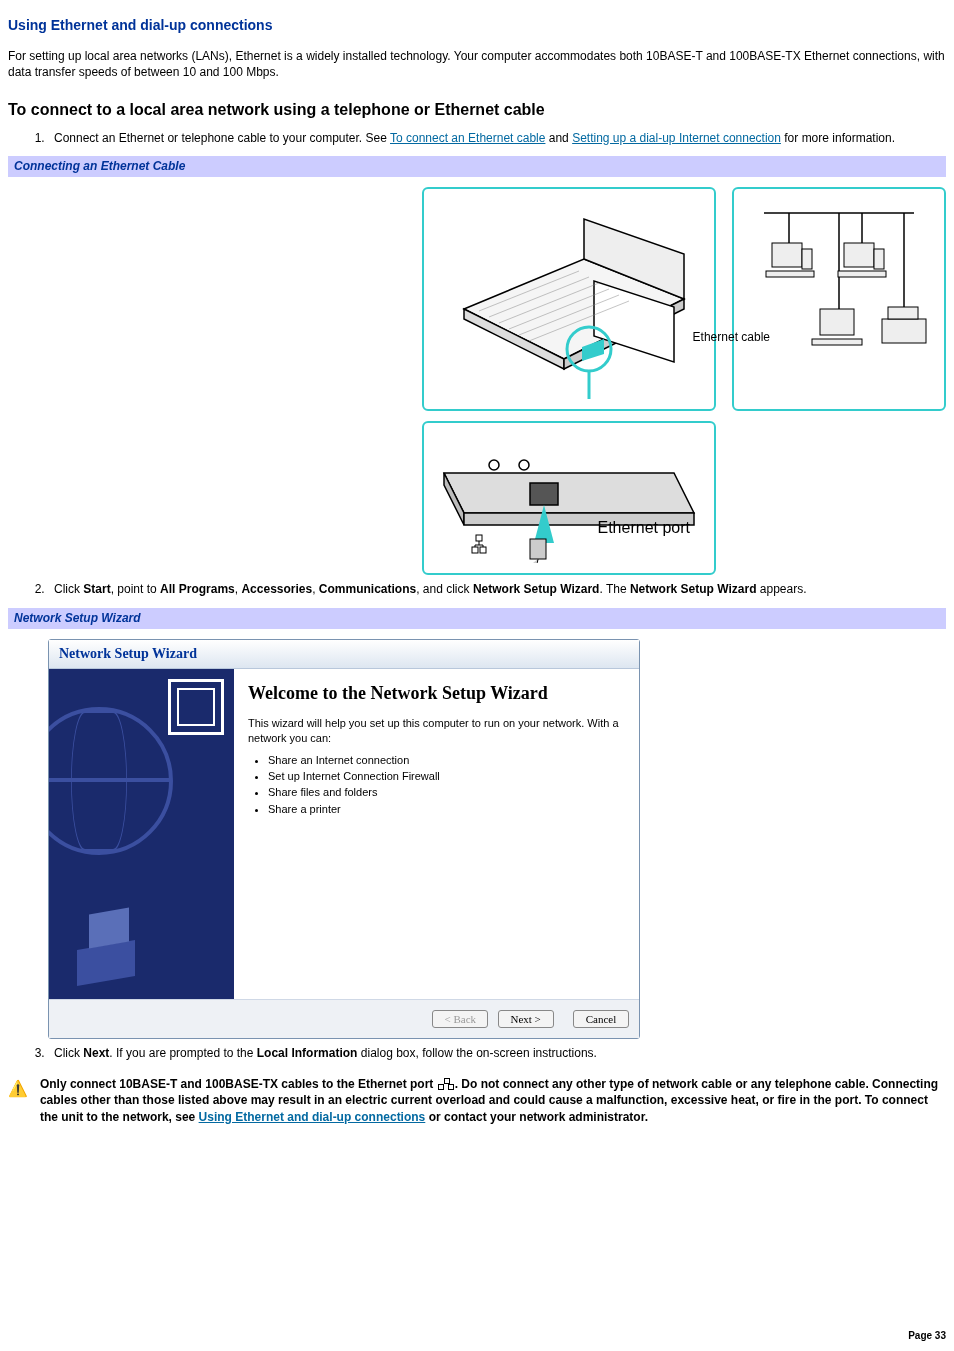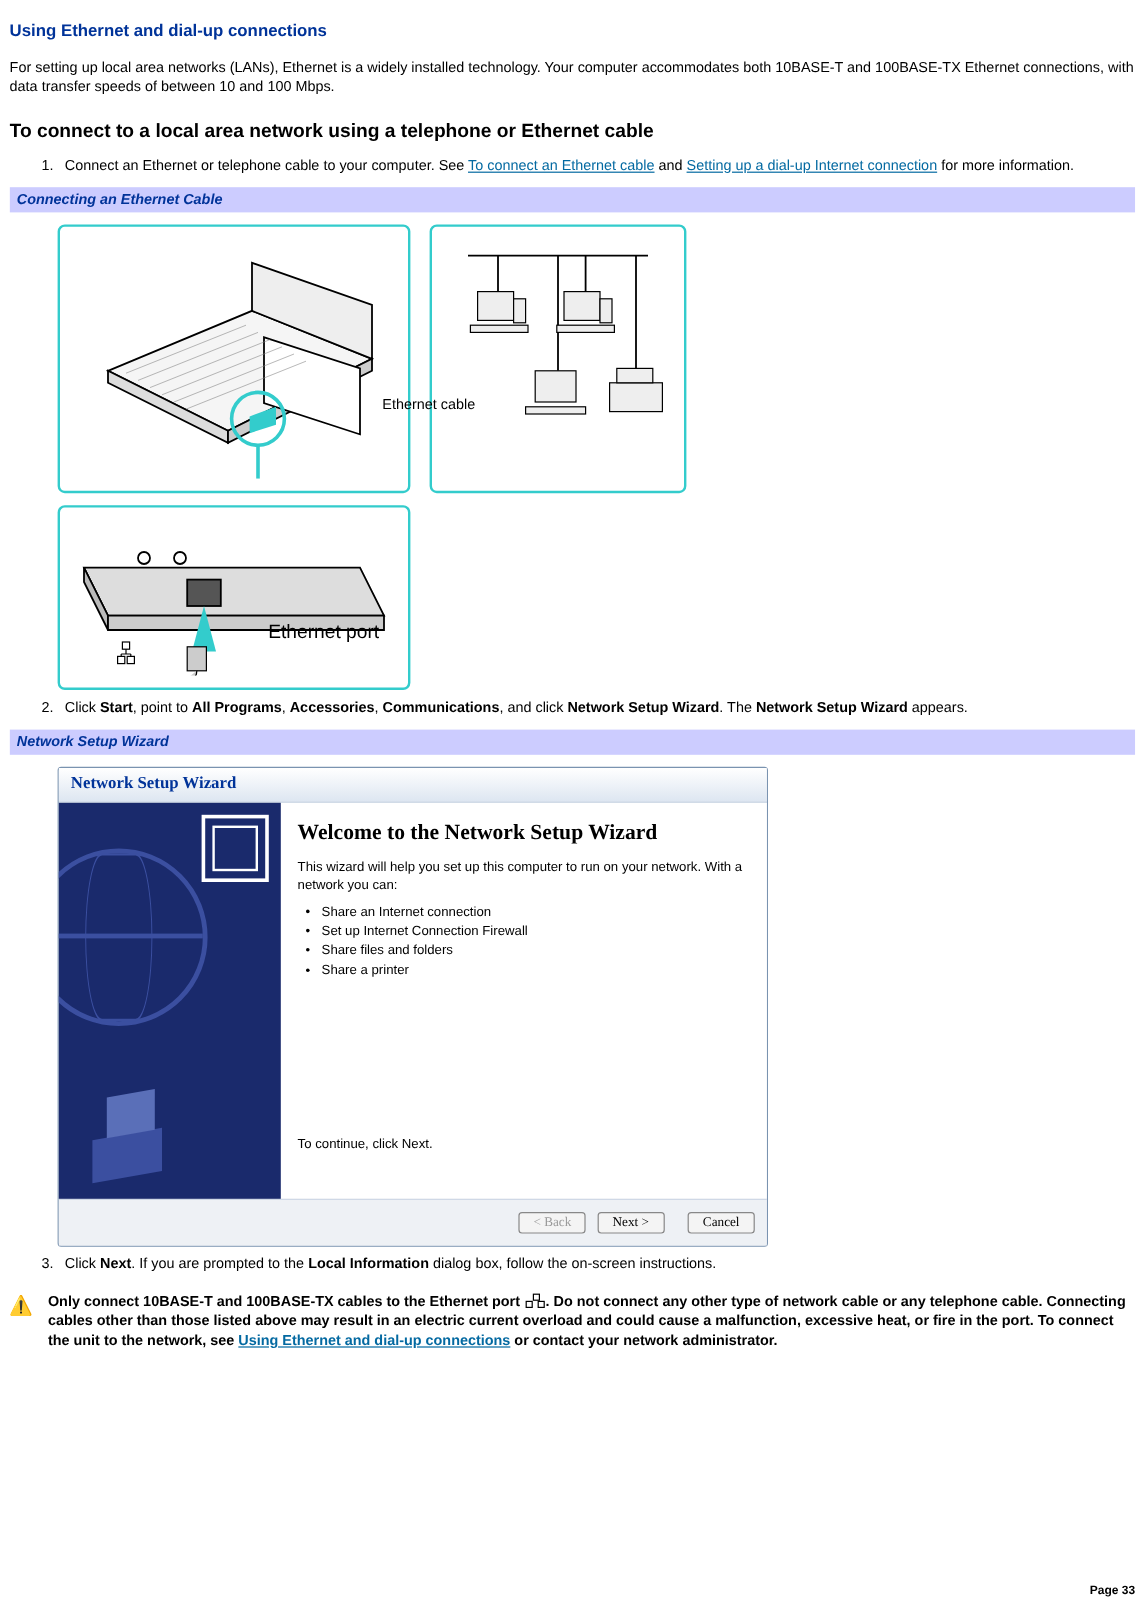--- a/index.html
+++ b/index.html
@@ -20,22 +20,22 @@
 .wizard-right ul{margin:4px 0 4px 6px;padding-left:14px}
 .wizard-right ul li{margin:1px 0}
 .wizard-buttons{background:#eef1f5;border-top:1px solid #cfd8e6;padding:10px;text-align:right}
 .wizard-buttons button{font:11px Tahoma;background:#f4f4f4;border:1px solid #888;border-radius:3px;padding:2px 0;width:56px;margin-left:6px;cursor:pointer}
 .wizard-buttons button:disabled{color:#9a9a9a;cursor:default}
 .warn{display:flex;align-items:flex-start;margin-top:14px}
 .warn-icon{font-size:16px;margin-right:12px;margin-top:2px}
 .eth-icon{display:inline-block;position:relative;width:18px;height:12px;vertical-align:middle}
 .eth-icon::before{content:'';position:absolute;top:0;left:7px;width:4px;height:4px;border:1px solid #000}
 .eth-icon::after{content:'';position:absolute;bottom:0;left:1px;width:4px;height:4px;border:1px solid #000;box-shadow:10px 0 0 -1px #fff,10px 0 0 0 #000}
-.page-num{position:fixed;right:8px;bottom:18px;font-size:10px;font-weight:bold}
-.fig-wrap{display:flex;justify-content:flex-start;margin:6px 0}
+.page-num{position:fixed;right:8px;bottom:8px;font-size:10px;font-weight:bold}
+.fig-wrap{display:flex;justify-content:flex-end;margin:6px 0}
 .fig-col{display:flex;flex-direction:column;gap:10px;margin-left:40px}
 .fig-row{display:flex;gap:16px}
 .globe{position:absolute;top:38px;left:-24px;width:140px;height:140px;border:4px solid #3b4fa0;border-radius:50%}
 .globe::before,.globe::after{content:'';position:absolute;border:2px solid #3b4fa0}
 .globe::before{inset:0;border-radius:50%/100%;transform:scaleX(.4)}
 .globe::after{top:48%;left:0;right:0;height:0}
 .prn{position:absolute;bottom:18px;left:18px;width:80px;height:70px}
 .prn::before{content:'';position:absolute;bottom:0;left:10px;width:58px;height:36px;background:#3b4fa0;transform:skewY(-10deg)}
 .prn::after{content:'';position:absolute;top:0;left:22px;width:40px;height:34px;background:#5a6fb8;transform:skewY(-10deg)}
 .dev{position:absolute;top:10px;right:10px;width:50px;height:50px;border:3px solid #fff}
@@ -154,21 +154,20 @@
     </div>
     <div class="wizard-right">
       <h4>Welcome to the Network Setup Wizard</h4>
       <p>This wizard will help you set up this computer to run on your network. With a network you can:</p>
       <ul>
         <li>Share an Internet connection</li>
         <li>Set up Internet Connection Firewall</li>
         <li>Share files and folders</li>
         <li>Share a printer</li>
       </ul>
-      <p style="margin-top:130px">To continue, click Next.</p>
     </div>
   </div>
   <div class="wizard-buttons">
     <button disabled="">&lt; Back</button>
     <button>Next &gt;</button>
     <button style="margin-left:16px">Cancel</button>
   </div>
 </div>
 
 <ol start="3">

